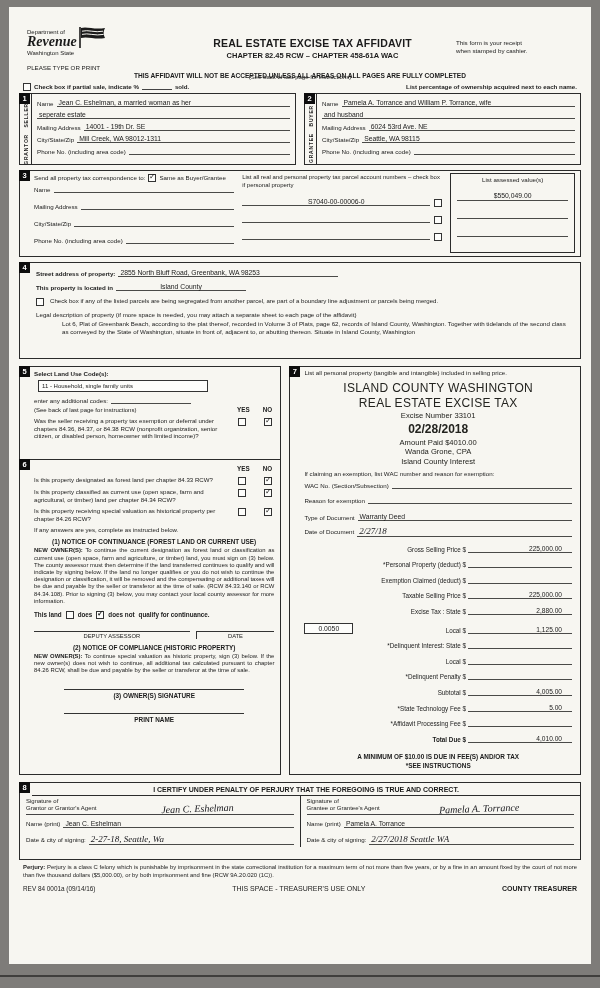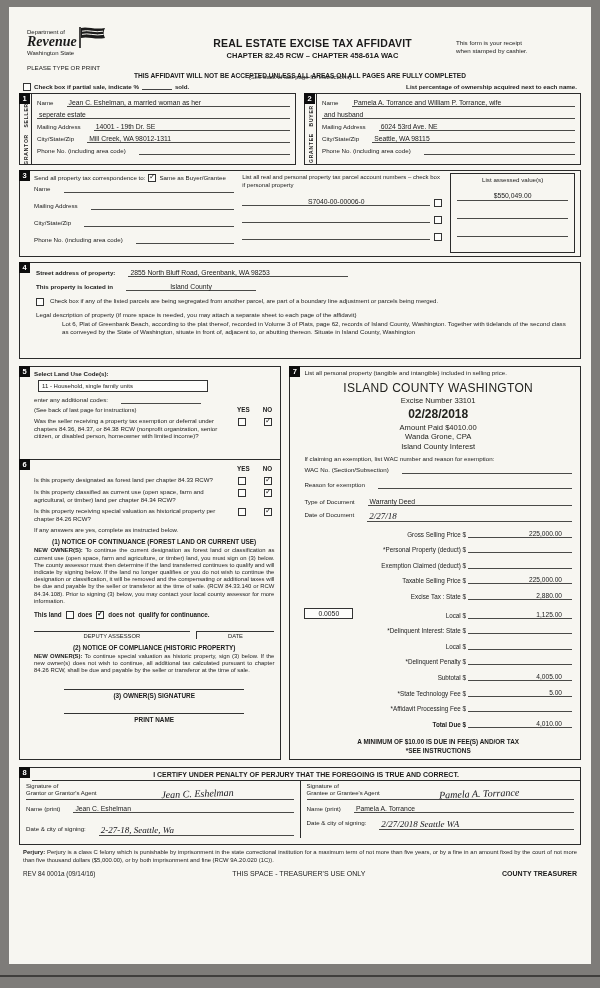--- a/index.html
+++ b/index.html
@@ -5,21 +5,21 @@
 *{margin:0;padding:0;box-sizing:border-box}
 html,body{width:600px;height:988px}
 body{background:#7e7c79;font-family:"Liberation Sans",sans-serif;color:#1b1b1b;position:relative;overflow:hidden}
 .page{position:absolute;left:9px;top:7px;width:582px;height:957px;background:#f7f6f1;padding:8px 10px 4px;overflow:hidden}
 .scanline{position:absolute;left:0;top:975px;width:100%;height:2px;background:#3f3e3c}
 .b{font-weight:bold}
 .box{border:1px solid #2b2b2b;position:relative;background:#f7f6f1}
 .numsq{position:absolute;left:-1px;top:-1px;width:11px;height:11px;background:#0d0d0d;color:#fff;font-size:7.5px;font-weight:bold;display:flex;align-items:center;justify-content:center;z-index:3}
 .cb{width:8px;height:8px;border:1px solid #333;background:#fdfdfb;display:inline-flex;align-items:center;justify-content:center;flex:none;font-size:8px;line-height:1;position:relative;top:1px}
 .cb.ck::after{content:"✓";font-size:8px;margin-top:-2px}
-.f{display:flex;align-items:flex-start;gap:13px;margin-top:4px;font-size:6.2px}
+.f{display:flex;align-items:center;gap:3px;margin-top:4px;font-size:6.2px}
 .lab{white-space:nowrap;flex:none}
 .line{flex:1;border-bottom:1px solid #4a4a48;padding:0 2px;min-height:8px}
 .tv{font-size:6.8px}
 .script{font-family:"Liberation Serif",serif;font-style:italic;font-size:10px;color:#17171c}
 
 .hdr{display:grid;grid-template-columns:150px 1fr 125px;align-items:start}
 .logo{display:flex;padding-top:14px;padding-left:8px}
 .logo-text{display:flex;flex-direction:column;line-height:1.05}
 .lt1{font-size:6px}
 .lt2{font-family:"Liberation Serif",serif;font-weight:bold;font-style:italic;font-size:14px}
@@ -356,20 +356,21 @@
           <div class="slab">PRINT NAME</div>
         </div>
       </div>
     </div>
 
     <div class="sec7 box">
       <div class="numsq">7</div>
       <div class="s7head">List all  personal property (tangible and intangible) included in selling price.</div>
       <div class="stamp">
         <div class="st1">ISLAND COUNTY WASHINGTON</div>
+        <div class="st1">REAL ESTATE EXCISE TAX</div>
         <div class="st2">Excise Number 33101</div>
         <div class="stdate">02/28/2018</div>
         <div class="st2">Amount Paid $4010.00</div>
         <div class="st2">Wanda Grone, CPA</div>
         <div class="st2">Island County Interest</div>
       </div>
       <div class="s7note">If claiming an exemption, list WAC number and reason for exemption:</div>
       <div class="f">
           <span class="lab">WAC No. (Section/Subsection)</span>
           <span class="line"></span>
@@ -454,21 +455,21 @@
     <div class="siggrid">
       <div class="sigcol">
         <div class="sigrow">
           <span class="siglabs"><span>Signature of</span><br><span>Grantor or Grantor's Agent</span></span>
           <span class="signame script">Jean C. Eshelman</span>
         </div>
         <div class="f" style="margin-top:5px">
             <span class="lab">Name (print)</span>
             <span class="line tv">Jean C. Eshelman</span>
           </div>
-        <div class="f" style="margin-top:12px">
+        <div class="f" style="margin-top:6px">
             <span class="lab">Date &amp; city of signing:</span>
             <span class="line script" style="font-size:9px">2-27-18,  Seattle, Wa</span>
           </div>
       </div>
       <div class="sigcol">
         <div class="sigrow">
           <span class="siglabs"><span>Signature of</span><br><span>Grantee or Grantee's Agent</span></span>
           <span class="signame script">Pamela A. Torrance</span>
         </div>
         <div class="f" style="margin-top:5px">

